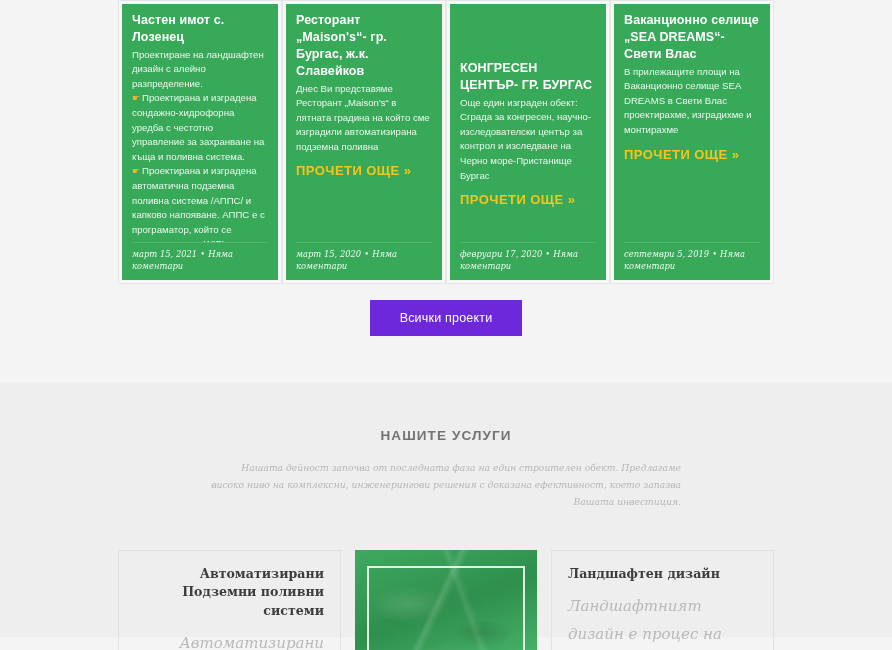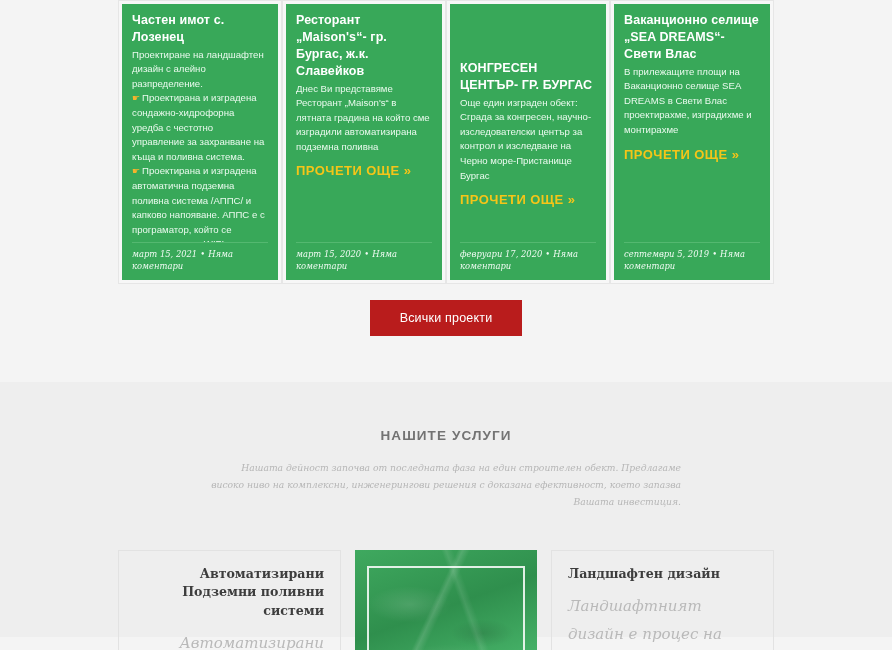--- a/index.html
+++ b/index.html
@@ -87,21 +87,21 @@
   }
   .card-footer .sep { padding: 0 3px; }
   .card-footer a { color: #f0fbf3; text-decoration: none; }
 
   .all-projects-wrap {
     display: flex;
     justify-content: center;
     margin-top: 16px;
   }
   .all-projects-btn {
-    background: #b91c1c;
+    background: #6d28d9;
     color: #ffffff;
     border: none;
     padding: 11px 30px;
     font-size: 12.5px;
     font-family: "Liberation Sans", sans-serif;
     cursor: pointer;
     letter-spacing: .2px;
   }
 
   

